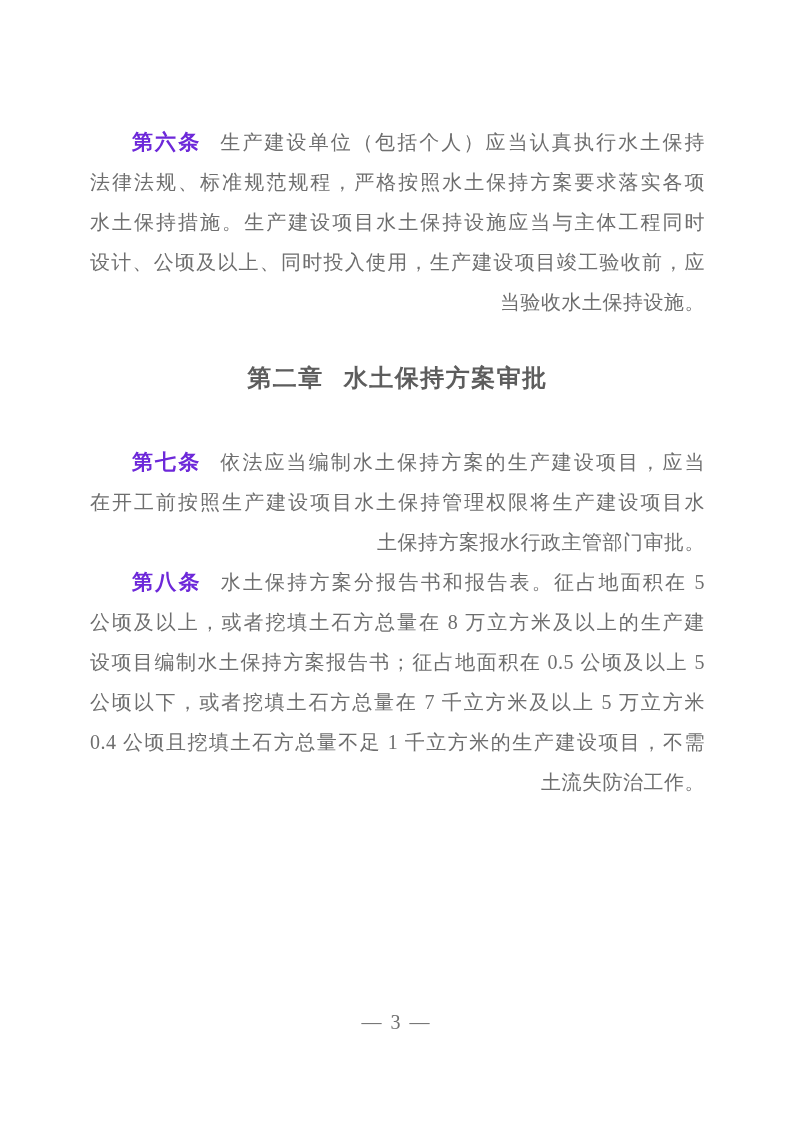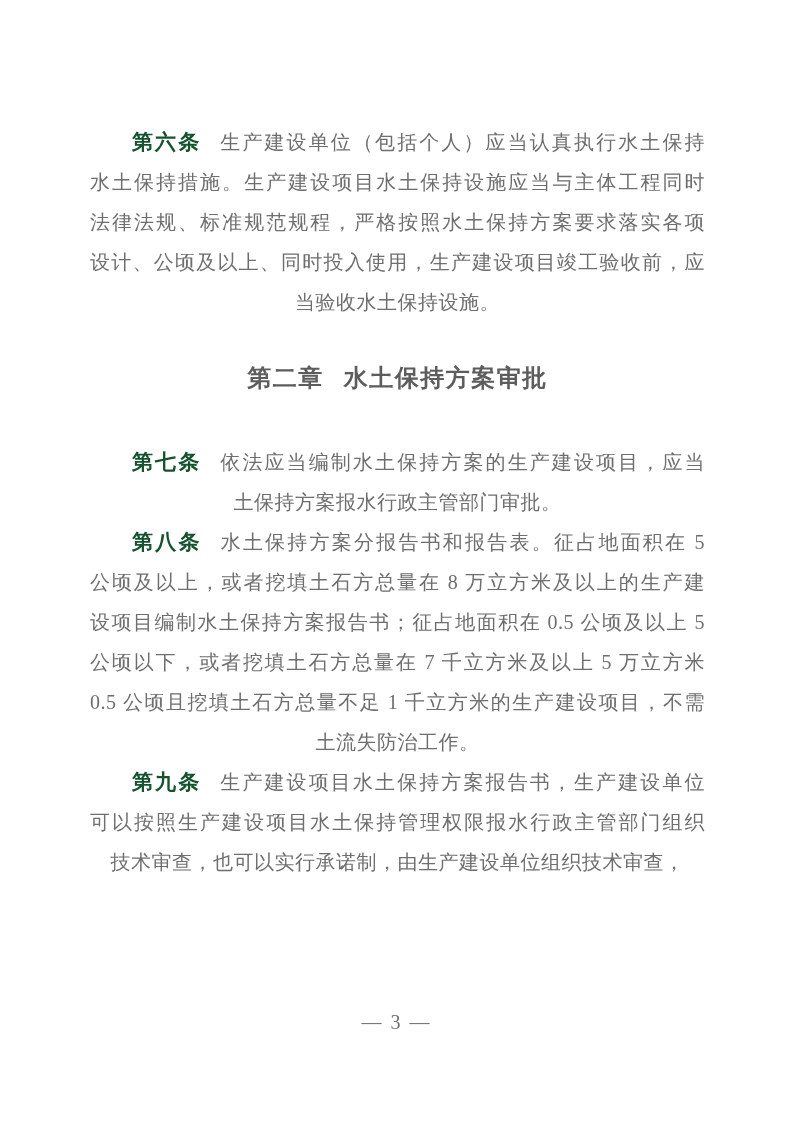--- a/index.html
+++ b/index.html
@@ -27,29 +27,29 @@
     font-size: 20px;
     color: #6e6e6e;
     letter-spacing: 0.5px;
     text-align: justify;
     text-align-last: justify;
   }
   .line.first {
     padding-left: 42px;
   }
   .line.last {
-    text-align: center;
+    text-align: right;
     text-align-last: auto;
     font-family: Liberation Serif, serif;
   }
   .term {
     font-family: "Liberation Sans", "DejaVu Sans", sans-serif;
     font-weight: bold;
     font-size: 21px;
-    color: #14532d;
+    color: #6d28d9;
     margin-right: 19px;
   }
   .chapter {
     margin: 36px 0 44px 0;
     height: 40px;
     line-height: 40px;
     text-align: center;
     text-align-last: center;
     font-family: "Liberation Sans", "DejaVu Sans", sans-serif;
     font-weight: bold;
@@ -77,52 +77,46 @@
 </head>
 <body>
 
 <div class="page">
   <div class="doc-body">
 
     <div>
       <div class="line first">
         <span class="term">第六条</span><span>生产建设单位（包括个人）应当认真执行水土保持</span>
       </div>
+      <div class="line">法律法规、标准规范规程，严格按照水土保持方案要求落实各项</div>
       <div class="line">水土保持措施。生产建设项目水土保持设施应当与主体工程同时</div>
-      <div class="line">法律法规、标准规范规程，严格按照水土保持方案要求落实各项</div>
       <div class="line">设计、公顷及以上、同时投入使用，生产建设项目竣工验收前，应</div>
       <div class="line last">当验收水土保持设施。</div>
     </div>
 
     <div class="chapter">
       <span class="chapter-num">第二章</span><span>水土保持方案审批</span>
     </div>
 
     <div>
       <div class="line first">
         <span class="term">第七条</span><span>依法应当编制水土保持方案的生产建设项目，应当</span>
       </div>
+      <div class="line">在开工前按照生产建设项目水土保持管理权限将生产建设项目水</div>
       <div class="line last">土保持方案报水行政主管部门审批。</div>
     </div>
 
     <div>
       <div class="line first">
         <span class="term">第八条</span><span>水土保持方案分报告书和报告表。征占地面积在 5</span>
       </div>
       <div class="line">公顷及以上，或者挖填土石方总量在 8 万立方米及以上的生产建</div>
       <div class="line">设项目编制水土保持方案报告书；征占地面积在 0.5 公顷及以上 5</div>
       <div class="line">公顷以下，或者挖填土石方总量在 7 千立方米及以上 5 万立方米</div>
-      <div class="line">0.5 公顷且挖填土石方总量不足 1 千立方米的生产建设项目，不需</div>
+      <div class="line">0.4 公顷且挖填土石方总量不足 1 千立方米的生产建设项目，不需</div>
       <div class="line last">土流失防治工作。</div>
     </div>
 
-    <div>
-      <div class="line first">
-        <span class="term">第九条</span><span>生产建设项目水土保持方案报告书，生产建设单位</span>
-      </div>
-      <div class="line">可以按照生产建设项目水土保持管理权限报水行政主管部门组织</div>
-      <div class="line last">技术审查，也可以实行承诺制，由生产建设单位组织技术审查，</div>
-    </div>
 
   </div>
 
   <div class="page-footer">— 3 —</div>
 </div>
 
 </body></html>

